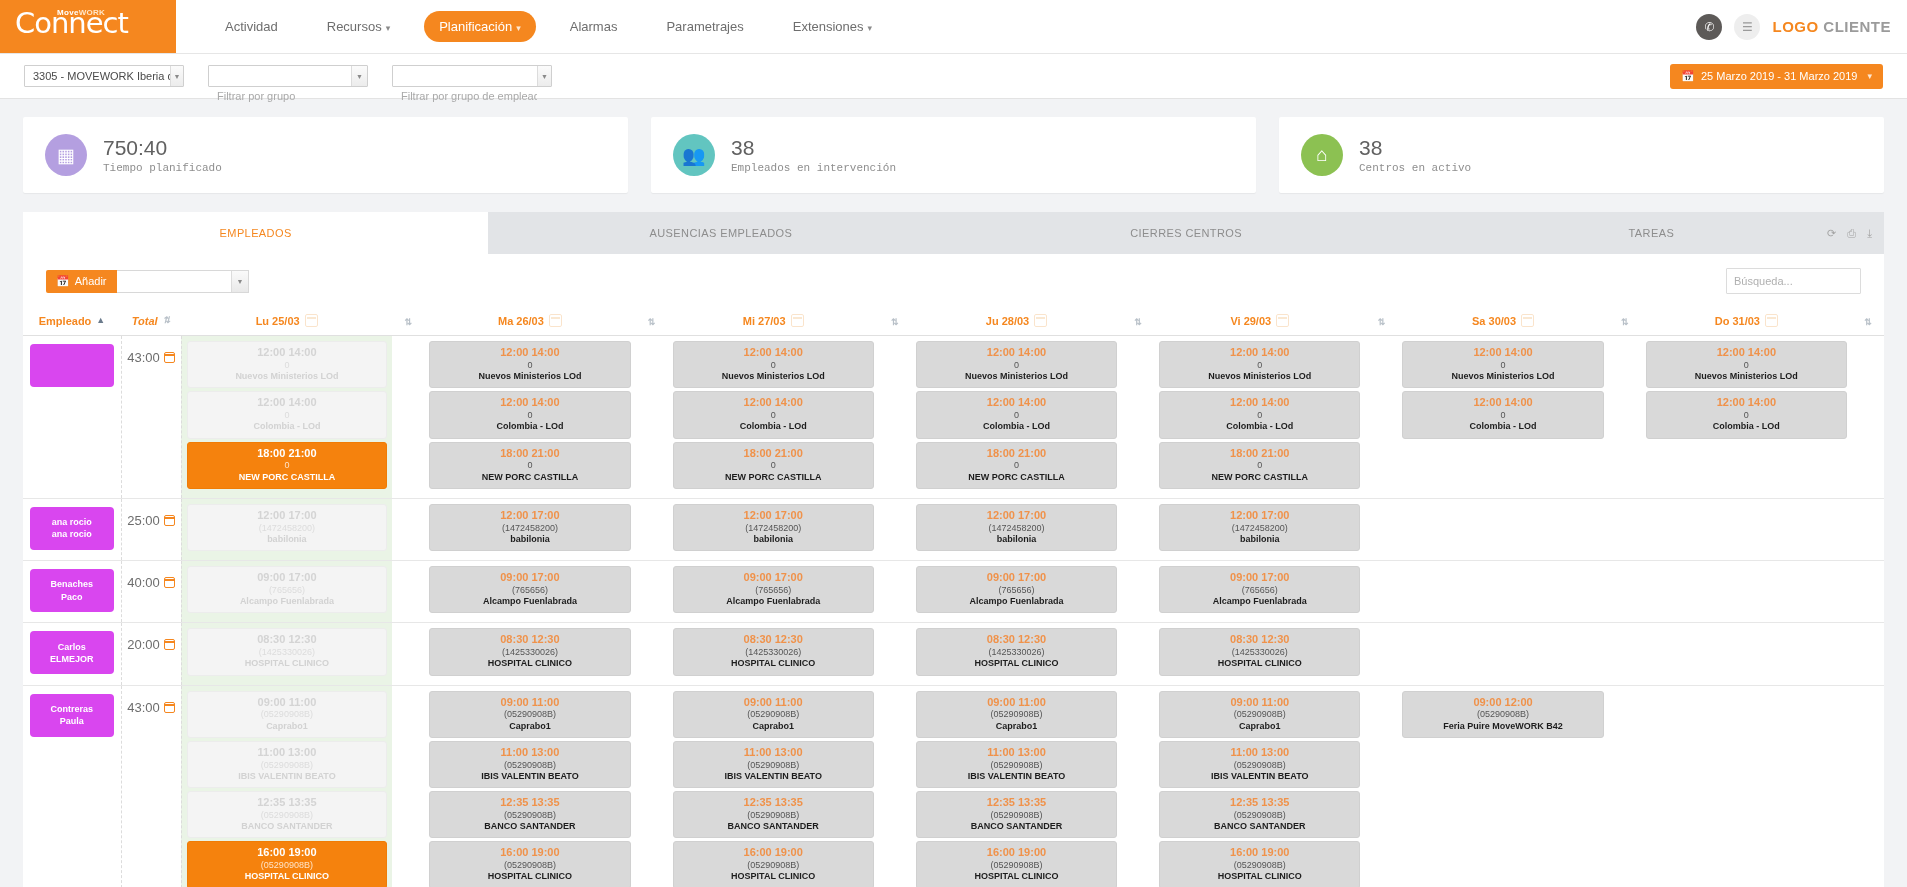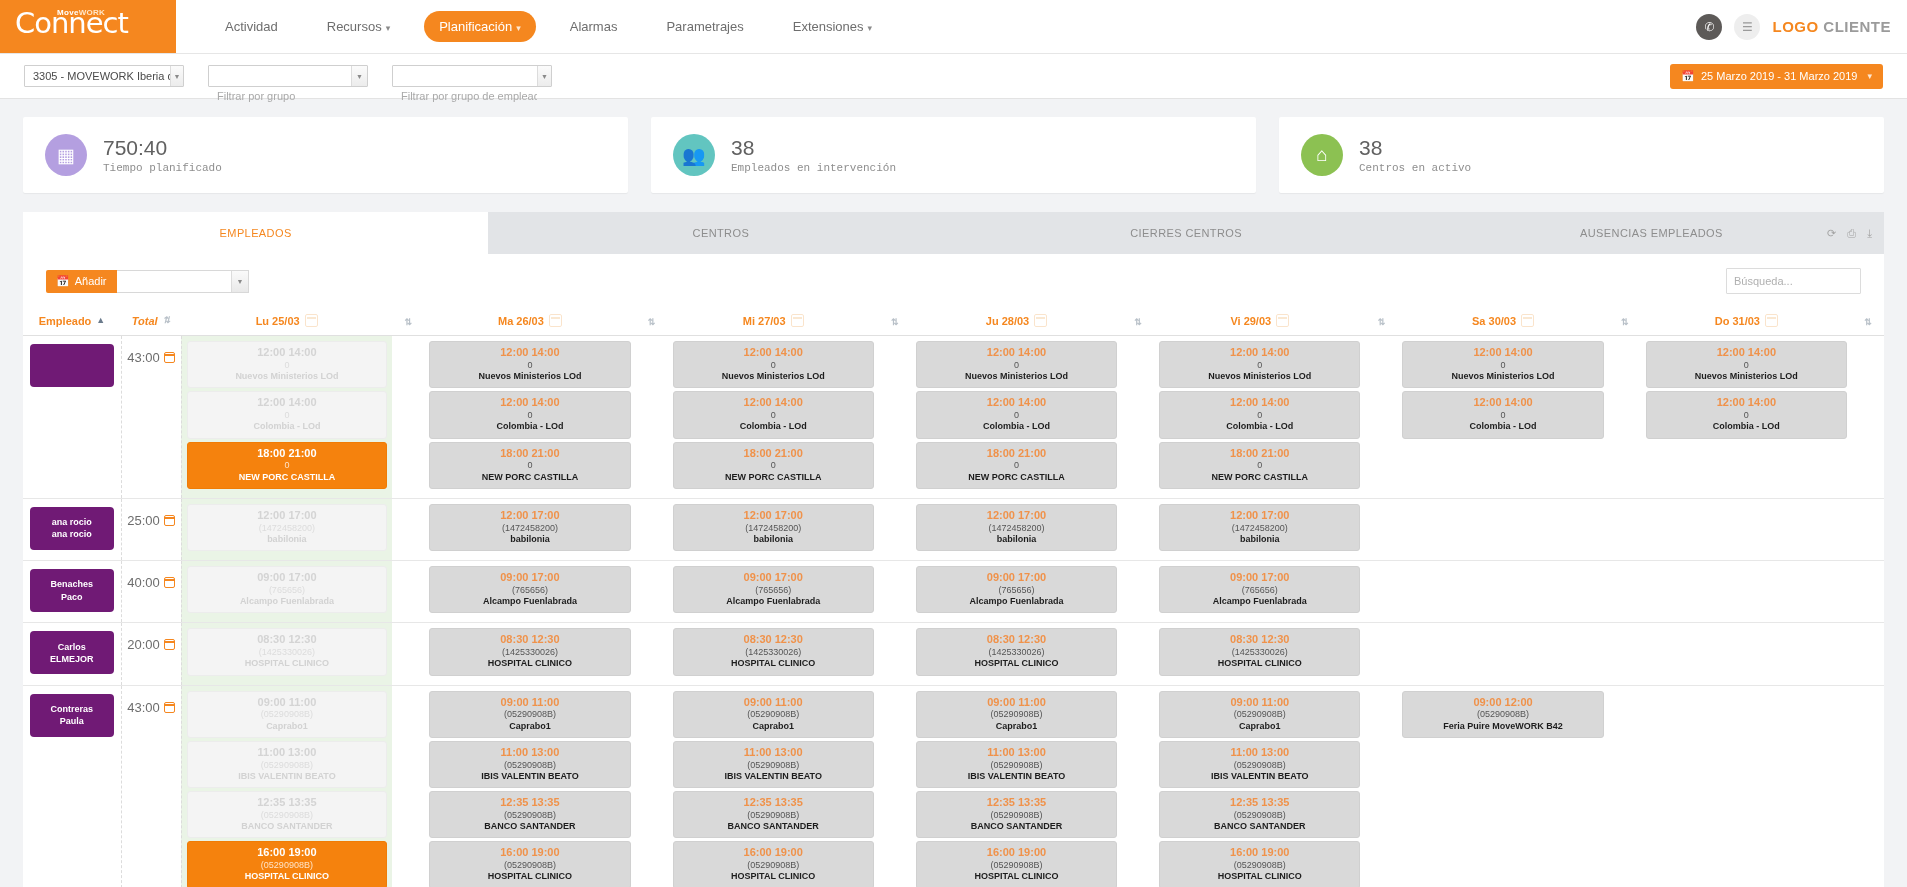--- a/index.html
+++ b/index.html
@@ -174,21 +174,21 @@
   }
   td.cell.monday { background: #eaf4e6; }
   td.cell.sortgap { background: #fff; padding: 0; border-bottom: 1px solid #e7e7e7; }
   td.cell.emp {
     padding: 8px 7px; border-right: 1px dashed #dcdcdc;
   }
   td.cell.total {
     padding-top: 12px; text-align: center; border-right: 1px dashed #dcdcdc;
   }
   .emp-chip {
-    background: #701a75; color: #fff; border-radius: 4px;
+    background: #d946ef; color: #fff; border-radius: 4px;
     min-height: 43px; display: flex; flex-direction: column;
     align-items: center; justify-content: center;
     font-size: 9px; font-weight: bold; line-height: 1.35; text-align: center;
     padding: 4px 2px;
   }
   .total-val { font-size: 13px; color: #6d6d6d; display: inline-block; }
   .total-cal {
     display: inline-block; width: 11px; height: 11px; margin-left: 4px;
     border: 1.5px solid #f5871f; border-radius: 2px; position: relative;
     vertical-align: -1px;
@@ -299,23 +299,23 @@
     <div>
       <div class="kpi-val">38</div>
       <div class="kpi-lbl">Centros en activo</div>
     </div>
   </div>
 </div>
 
 <div class="panel">
   <div class="tabs">
     <div class="tab active"><span>EMPLEADOS</span></div>
-    <div class="tab"><span>CENTROS</span></div>
+    <div class="tab"><span>AUSENCIAS EMPLEADOS</span></div>
     <div class="tab"><span>CIERRES CENTROS</span></div>
-    <div class="tab"><span>AUSENCIAS EMPLEADOS</span></div>
+    <div class="tab"><span>TAREAS</span></div>
     <div class="tab-tools">
       <span>⟳</span>
       <span>⎙</span>
       <span>⤓</span>
     </div>
   </div>
 
   <div class="toolbar">
     <div class="btn-add-group">
       <div class="btn-add">

